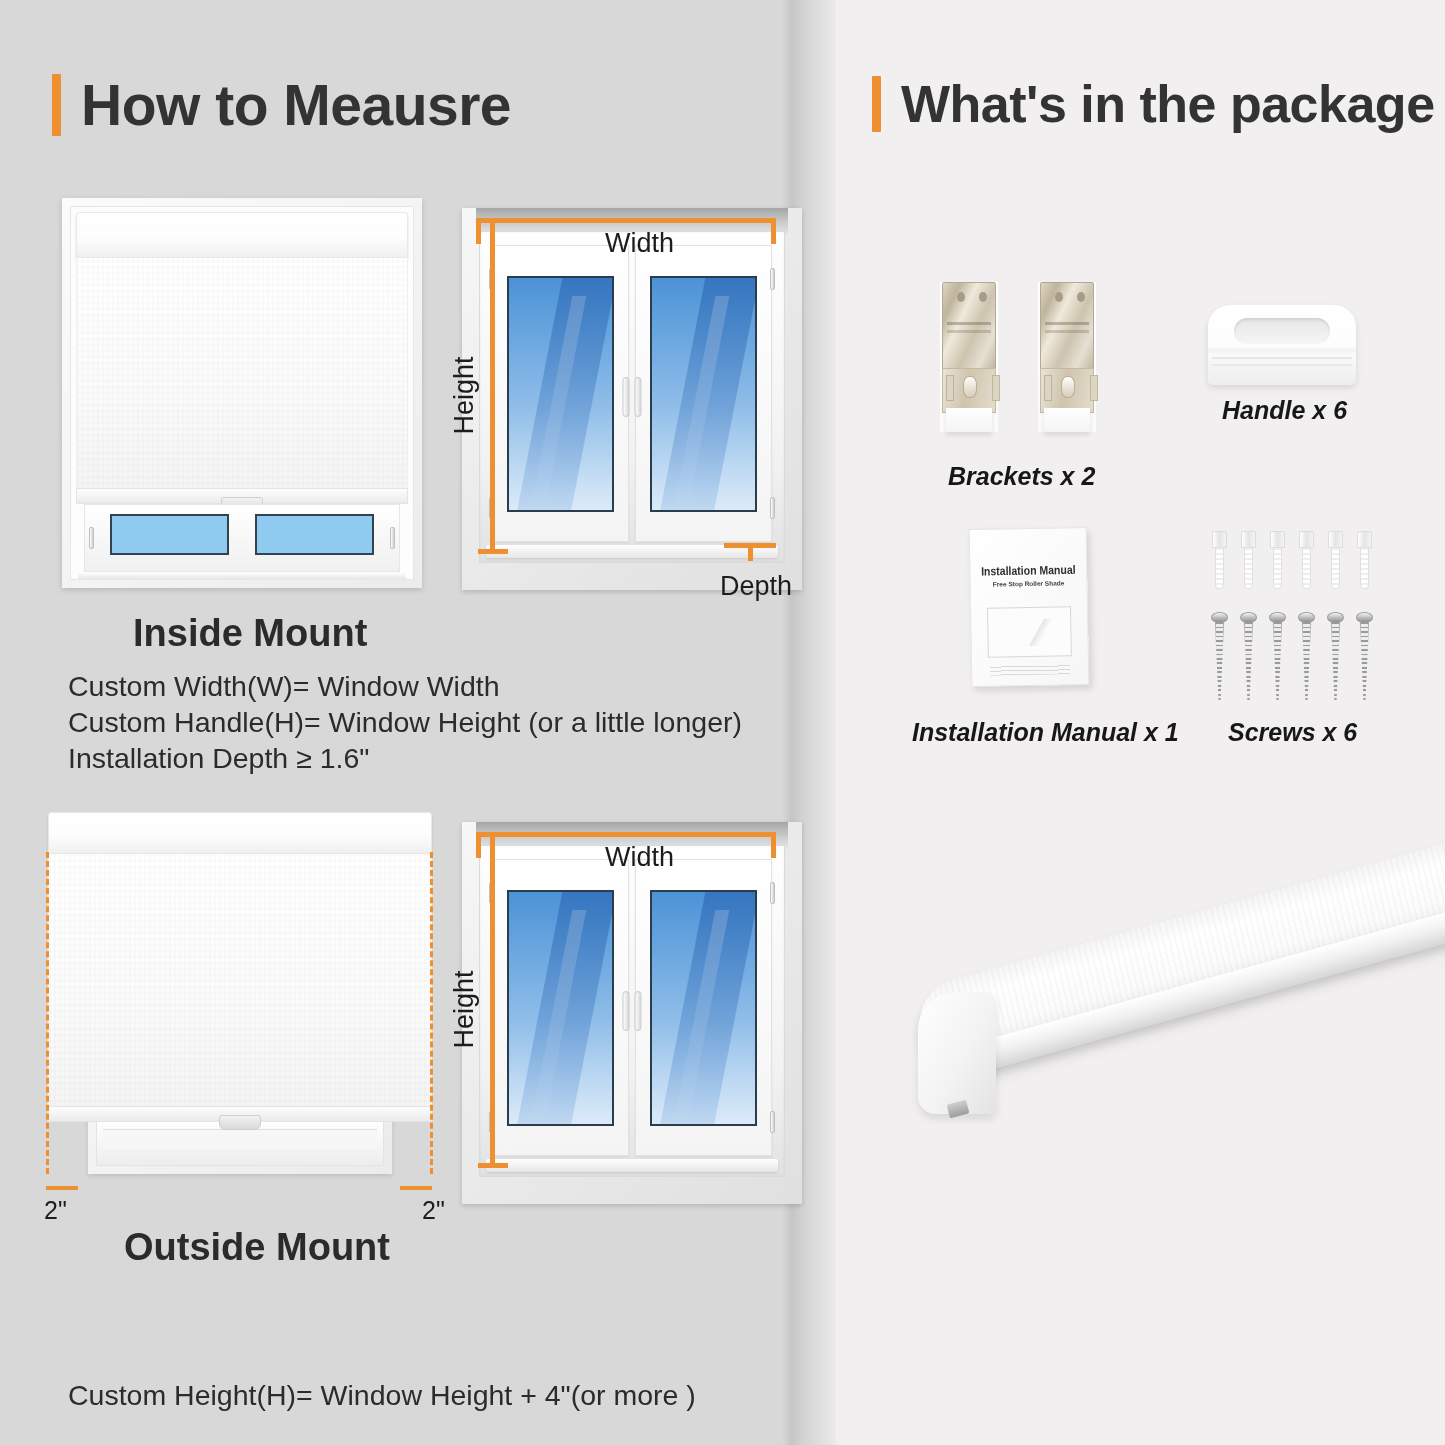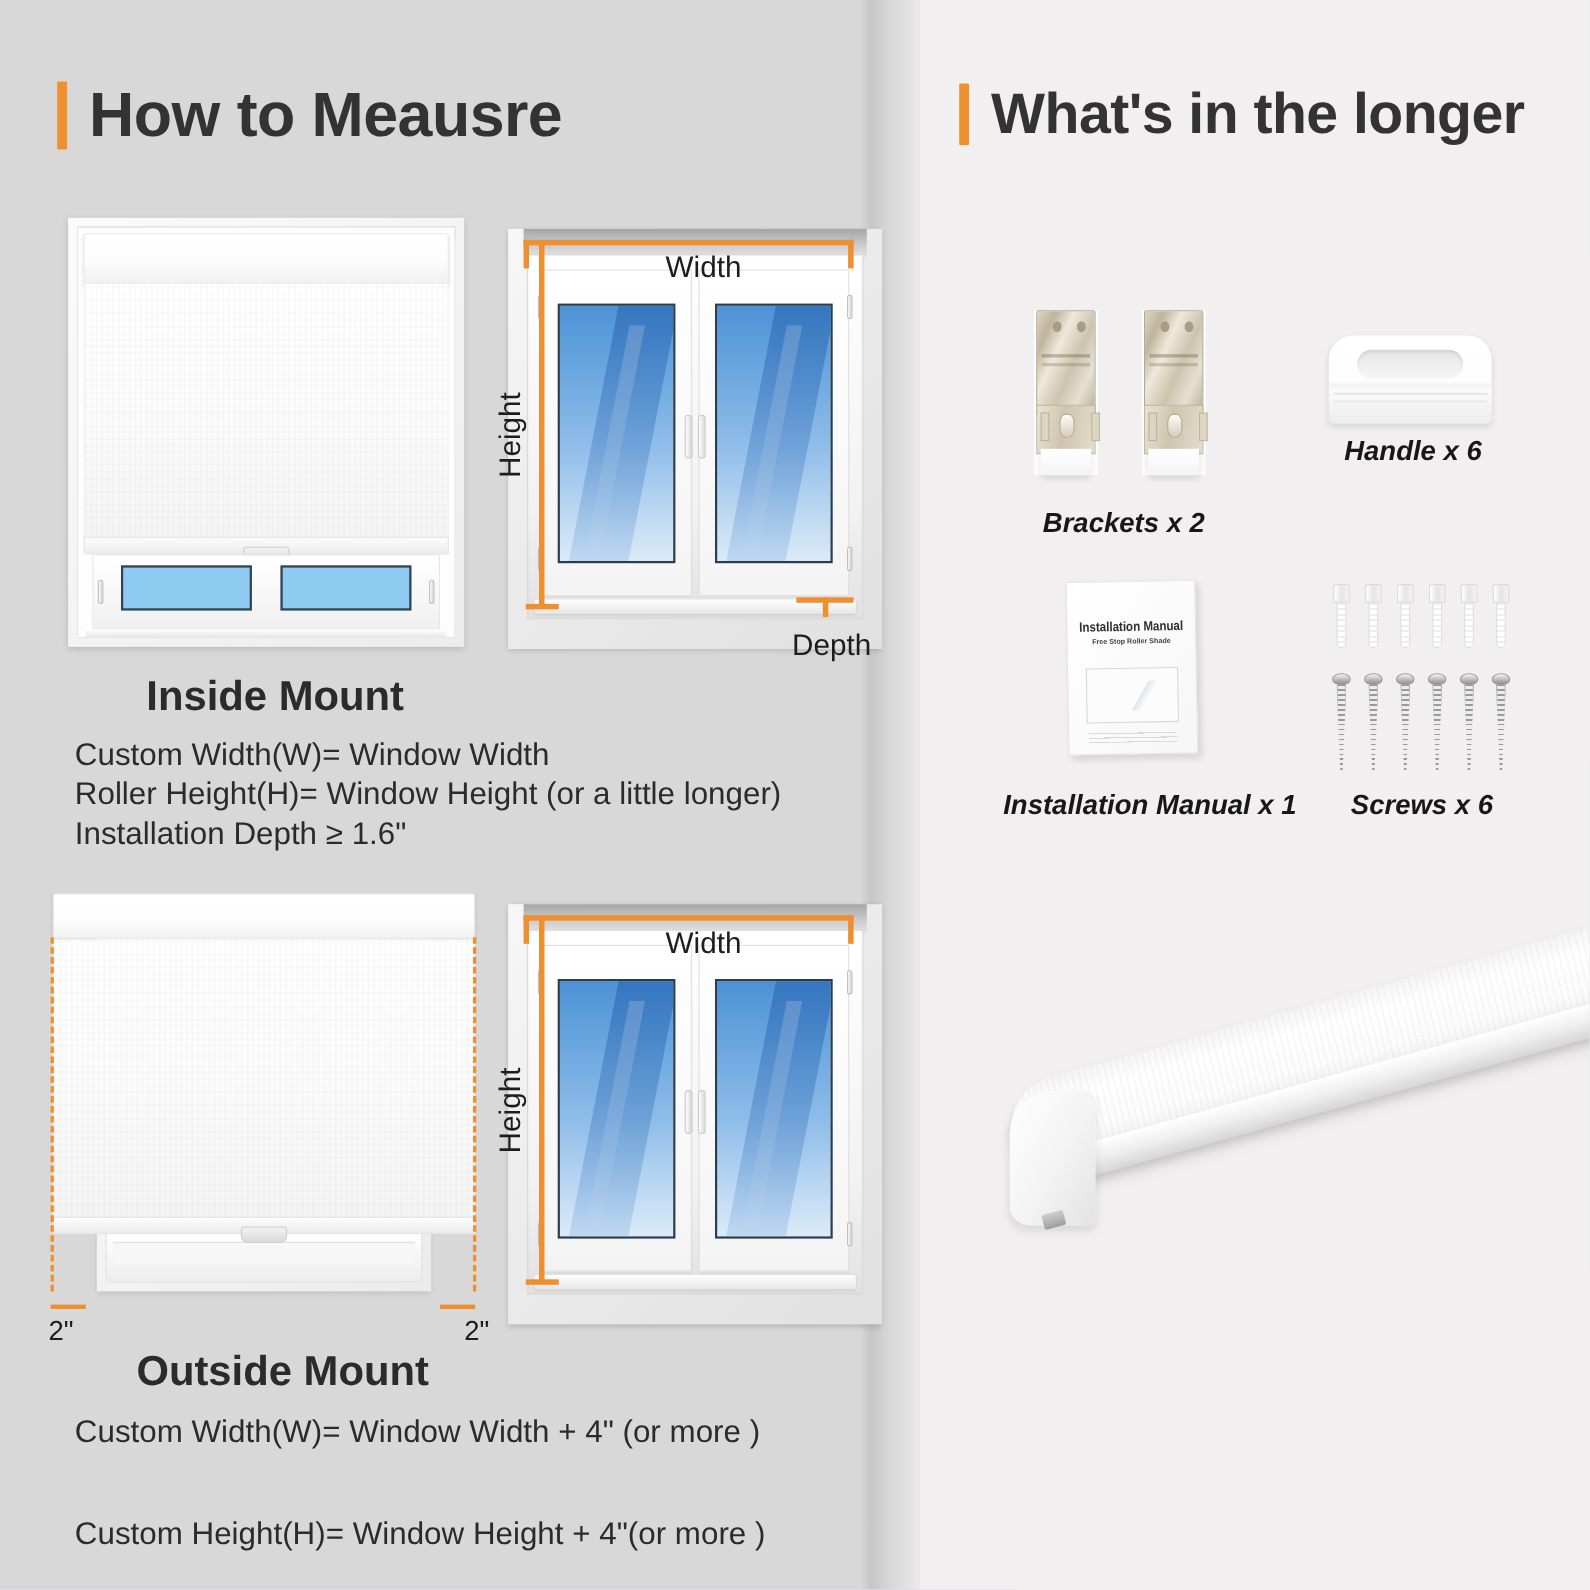--- a/index.html
+++ b/index.html
@@ -358,21 +358,21 @@
     <div class="ormark" style="left:262px; top:335px; width:52px; height:5px;"></div>
     <div class="ormark" style="left:286px; top:335px; width:5px; height:18px;"></div>
 
     <span class="dim-label" style="left:143px; top:20px;">Width</span>
     <span class="dim-label vert" style="left:-37px; top:172px;">Height</span>
     <span class="dim-label" style="left:258px; top:363px;">Depth</span>
   </div>
 
   <span class="mount-title" style="left:133px; top:612px;">Inside Mount</span>
   <span class="copy-line" style="left:68px; top:670px;">Custom Width(W)= Window Width</span>
-  <span class="copy-line" style="left:68px; top:706px;">Roller Height(H)= Window Height (or a little longer)</span>
+  <span class="copy-line" style="left:68px; top:706px;">Custom Handle(H)= Window Height (or a little longer)</span>
   <span class="copy-line" style="left:68px; top:742px;">Installation Depth ≥ 1.6"</span>
 
   <div class="shade-unit" style="left:40px; top:812px; width:400px; height:380px;">
 
     <div style="position:absolute; left:48px; right:48px; top:34px; bottom:18px; background:linear-gradient(135deg,#fafafa,#ebebeb); box-shadow:0 2px 5px rgba(0,0,0,0.12);"></div>
     <div style="position:absolute; left:56px; right:56px; bottom:26px; height:46px; background:linear-gradient(to bottom,#ffffff,#ededed); border:1px solid #e3e3e3;">
       <div style="position:absolute; left:6px; right:6px; top:8px; height:20px; background:#f7f7f7; border-top:1px solid #e0e0e0;"></div>
     </div>
 
     <div class="shade-valance" style="left:8px; right:8px; top:0; height:42px;"></div>
@@ -413,28 +413,27 @@
     <div class="ormark" style="left:14px; top:10px; width:5px; height:26px;"></div>
     <div class="ormark" style="left:309px; top:10px; width:5px; height:26px;"></div>
     <div class="ormark" style="left:28px; top:14px; width:5px; height:330px;"></div>
     <div class="ormark" style="left:16px; top:341px; width:30px; height:5px;"></div>
 
     <span class="dim-label" style="left:143px; top:20px;">Width</span>
     <span class="dim-label vert" style="left:-37px; top:172px;">Height</span>
   </div>
 
   <span class="mount-title" style="left:124px; top:1226px;">Outside Mount</span>
-  <span class="copy-line" style="left:68px; top:1286px;">Custom Width(W)= Window Width + 4" (or more )</span>
   <span class="copy-line" style="left:68px; top:1379px;">Custom Height(H)= Window Height + 4"(or more )</span>
 
   <div class="panel-right"></div>
 
   <div class="heading" id="h-right">
     <span class="accent-bar"></span>
-    <span class="heading-text">What's in the longer</span>
+    <span class="heading-text">What's in the package</span>
   </div>
 
   <div class="bracket" style="left:940px; top:282px;">
     <div class="metal"></div>
       <div class="lower"></div>
       <div class="tail"></div>
   </div>
   <div class="bracket" style="left:1038px; top:282px;">
     <div class="metal"></div>
       <div class="lower"></div>

